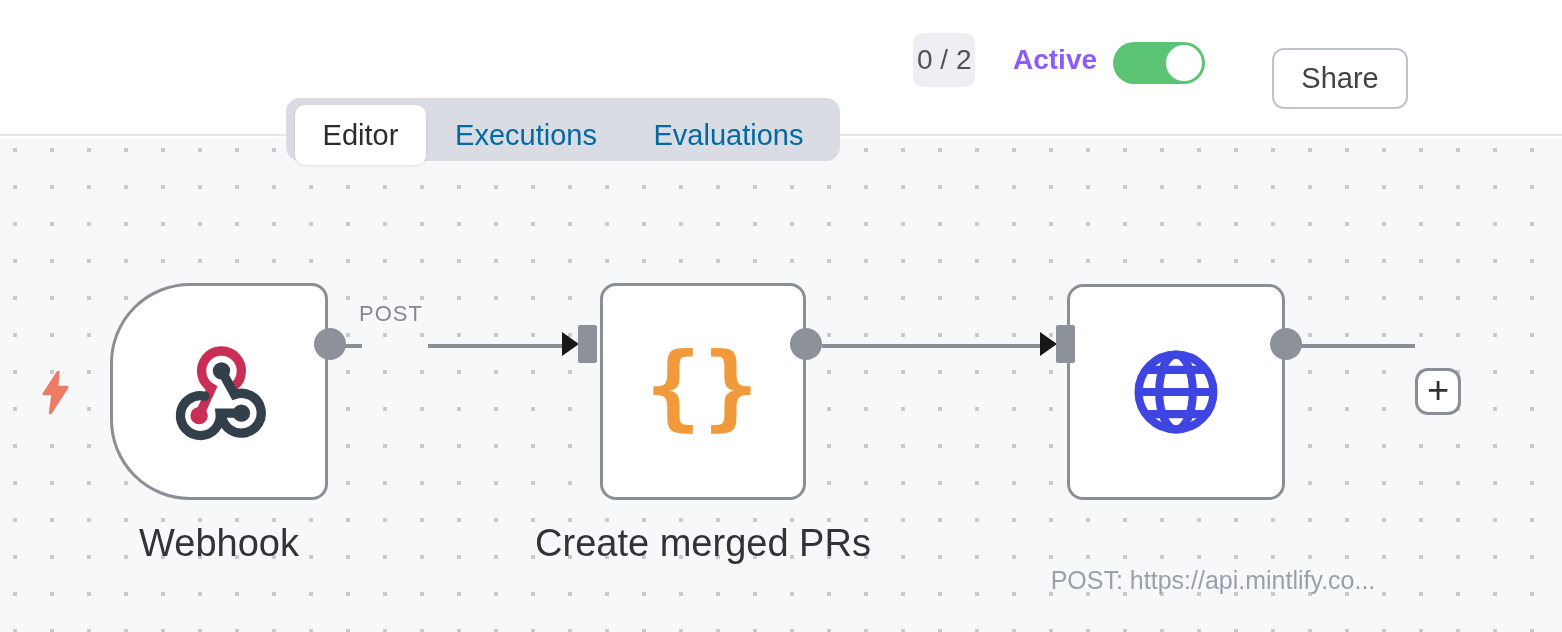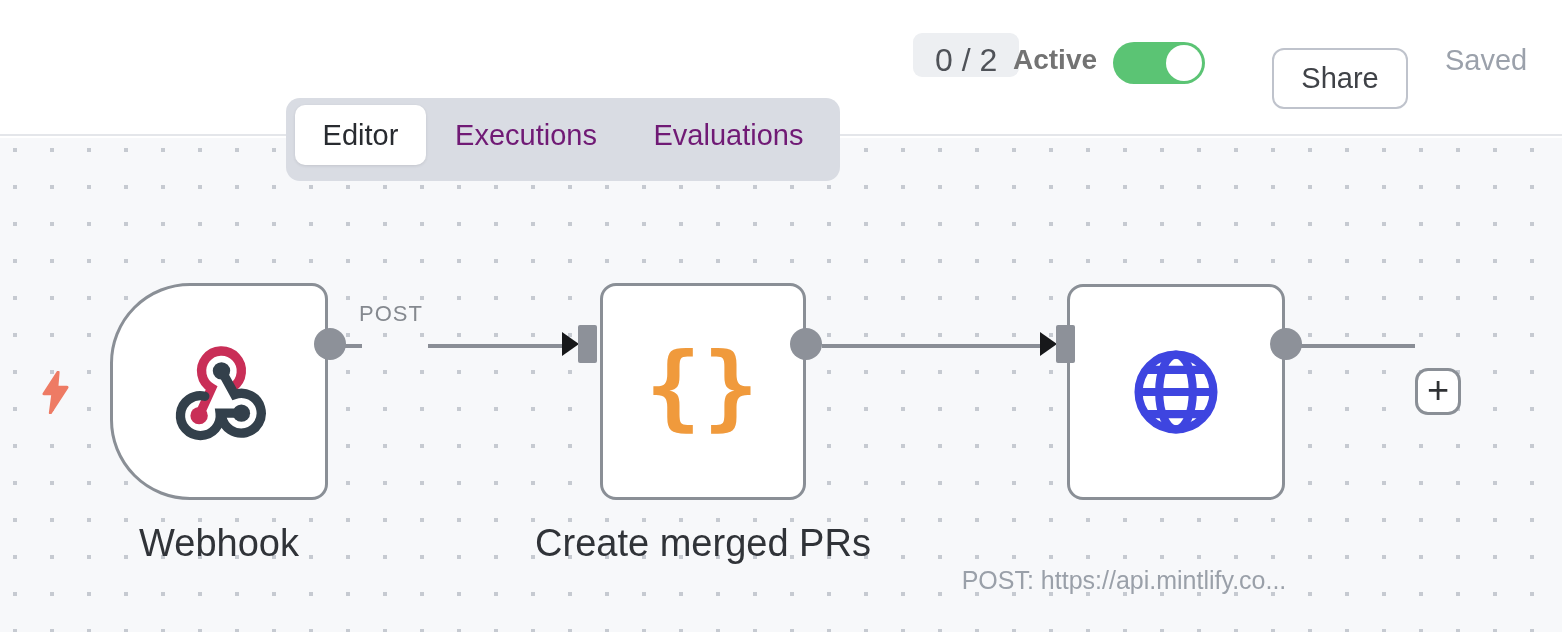--- a/index.html
+++ b/index.html
@@ -5,45 +5,45 @@
   * { margin:0; padding:0; box-sizing:border-box; }
   html,body { width:1562px; height:632px; overflow:hidden; }
   body { font-family:"Liberation Sans","DejaVu Sans",sans-serif; background:#fff; position:relative; }
 
   .stage { position:absolute; top:0; left:0; width:1562px; height:632px; }
 
   
   .header { position:absolute; top:0; left:0; width:1562px; height:136px;
             background:#ffffff; border-bottom:2px solid #e4e6ea; z-index:5; }
 
-  .counter-badge { position:absolute; left:913px; top:33px; height:44px;
-                   padding:0 22px; background:#edeff2; border-radius:9px;
-                   font-size:32px; line-height:54px; color:#4f5258; }
+  .counter-badge { position:absolute; left:913px; top:33px; height:54px;
+                   padding:0 4px; background:#edeff2; border-radius:9px;
+                   font-size:28px; line-height:54px; color:#4f5258; }
 
   .active-label { position:absolute; left:1013px; top:33px; height:54px;
-                  line-height:54px; font-size:28px; font-weight:600; color:#737373; }
+                  line-height:54px; font-size:28px; font-weight:600; color:#8b5cf6; }
 
   .toggle { position:absolute; left:1113px; top:42px; width:92px; height:42px;
             border-radius:21px; background:#5bc474; cursor:pointer; }
   .toggle-knob { position:absolute; right:3px; top:3px; width:36px; height:36px;
                  border-radius:50%; background:#ffffff; }
 
   .share-button { position:absolute; left:1272px; top:48px; width:136px; height:61px;
                   background:#ffffff; border:2px solid #bfc3cc; border-radius:12px;
                   display:flex; align-items:center; justify-content:center;
                   font-size:29px; font-weight:500; color:#3f4247; cursor:pointer; }
 
   .saved-status { position:absolute; left:1445px; top:30px; height:61px; line-height:61px;
                   font-size:29px; font-weight:500; color:#9ba1ab; }
 
   
-  .tabbar { position:absolute; left:286px; top:98px; width:554px; height:83px;
+  .tabbar { position:absolute; left:286px; top:98px; width:554px; height:63px;
             background:#d9dce3; border-radius:14px; z-index:6; }
   .tab { position:absolute; top:7px; height:60px; display:flex; align-items:center;
-         justify-content:center; font-size:29px; color:#701a75; cursor:pointer;
+         justify-content:center; font-size:29px; color:#0369a1; cursor:pointer;
          border-radius:10px; }
   .tab.active { background:#ffffff; color:#282b30; font-weight:500;
                 box-shadow:0 1px 3px rgba(40,43,48,.12); }
   .tab-editor { left:9px; width:131px; }
   .tab-executions { left:140px; width:200px; }
   .tab-evaluations { left:340px; width:205px; }
 
   
   .canvas { position:absolute; left:0; top:138px; width:1562px; height:494px;
             background-color:#f7f8fa;
@@ -94,21 +94,20 @@
 
 <div class="stage">
 
   <div class="header">
     <div class="counter-badge">0 / 2</div>
     <div class="active-label">Active</div>
     <div class="toggle">
       <div class="toggle-knob"></div>
     </div>
     <div class="share-button">Share</div>
-    <div class="saved-status">Saved</div>
   </div>
 
   <div class="tabbar">
     <div class="tab tab-editor active">Editor</div>
     <div class="tab tab-executions">Executions</div>
     <div class="tab tab-evaluations">Evaluations</div>
   </div>
 
   <div class="canvas">
 
@@ -149,20 +148,20 @@
     <div class="node node-create">
       <svg width="96" height="96" viewBox="0 0 100 100">
         <circle cx="50" cy="50" r="39" fill="none" stroke="#3e45e0" stroke-width="8.5"></circle>
         <ellipse cx="50" cy="50" rx="17.5" ry="39" fill="none" stroke="#3e45e0" stroke-width="8.5"></ellipse>
         <line x1="11" y1="50" x2="89" y2="50" stroke="#3e45e0" stroke-width="8.5"></line>
         <line x1="20" y1="27" x2="80" y2="27" stroke="#3e45e0" stroke-width="8.5"></line>
         <line x1="20" y1="73" x2="80" y2="73" stroke="#3e45e0" stroke-width="8.5"></line>
       </svg>
     </div>
     <div class="out-port" style="left:1270px; top:190px;"></div>
-    <div class="node-subtitle" style="left:1124px;">POST: https://api.mintlify.co...</div>
+    <div class="node-subtitle" style="left:1213px;">POST: https://api.mintlify.co...</div>
 
     <div class="add-node-button">
       <span>+</span>
     </div>
 
   </div>
 </div>
 
 </body></html>

